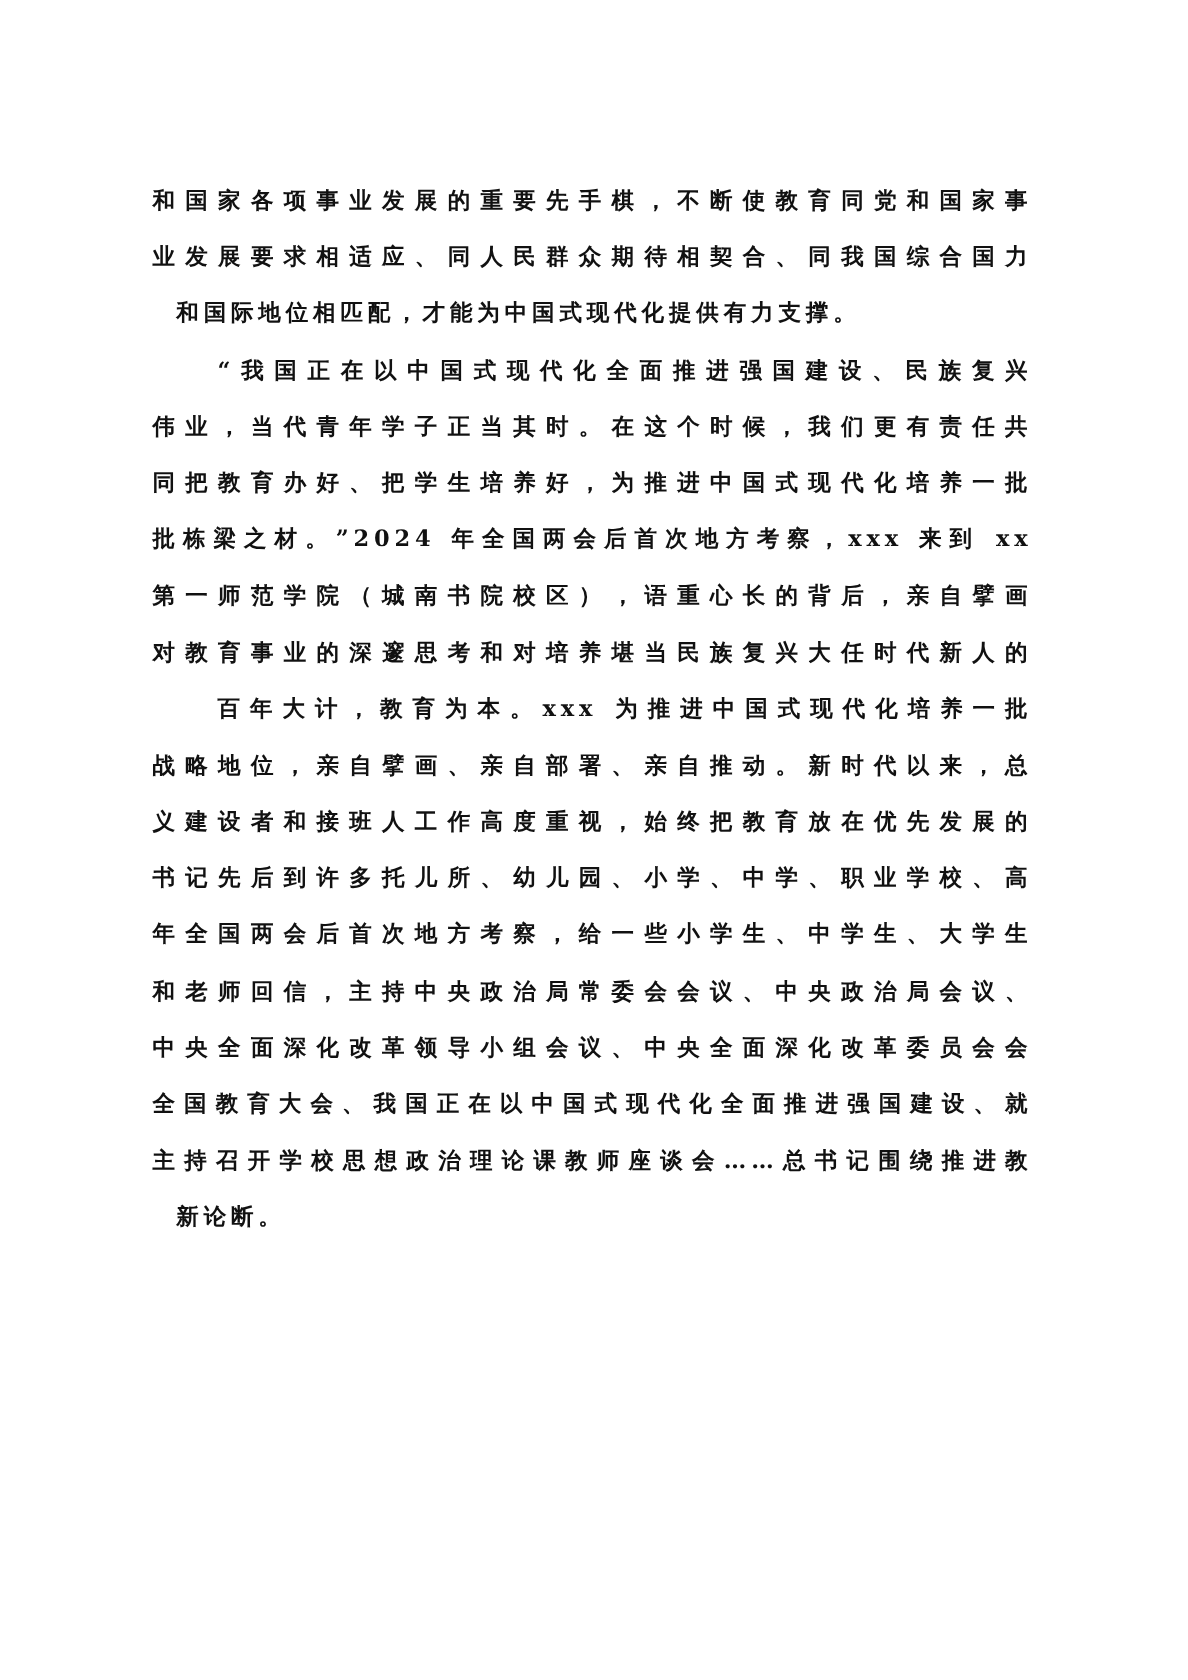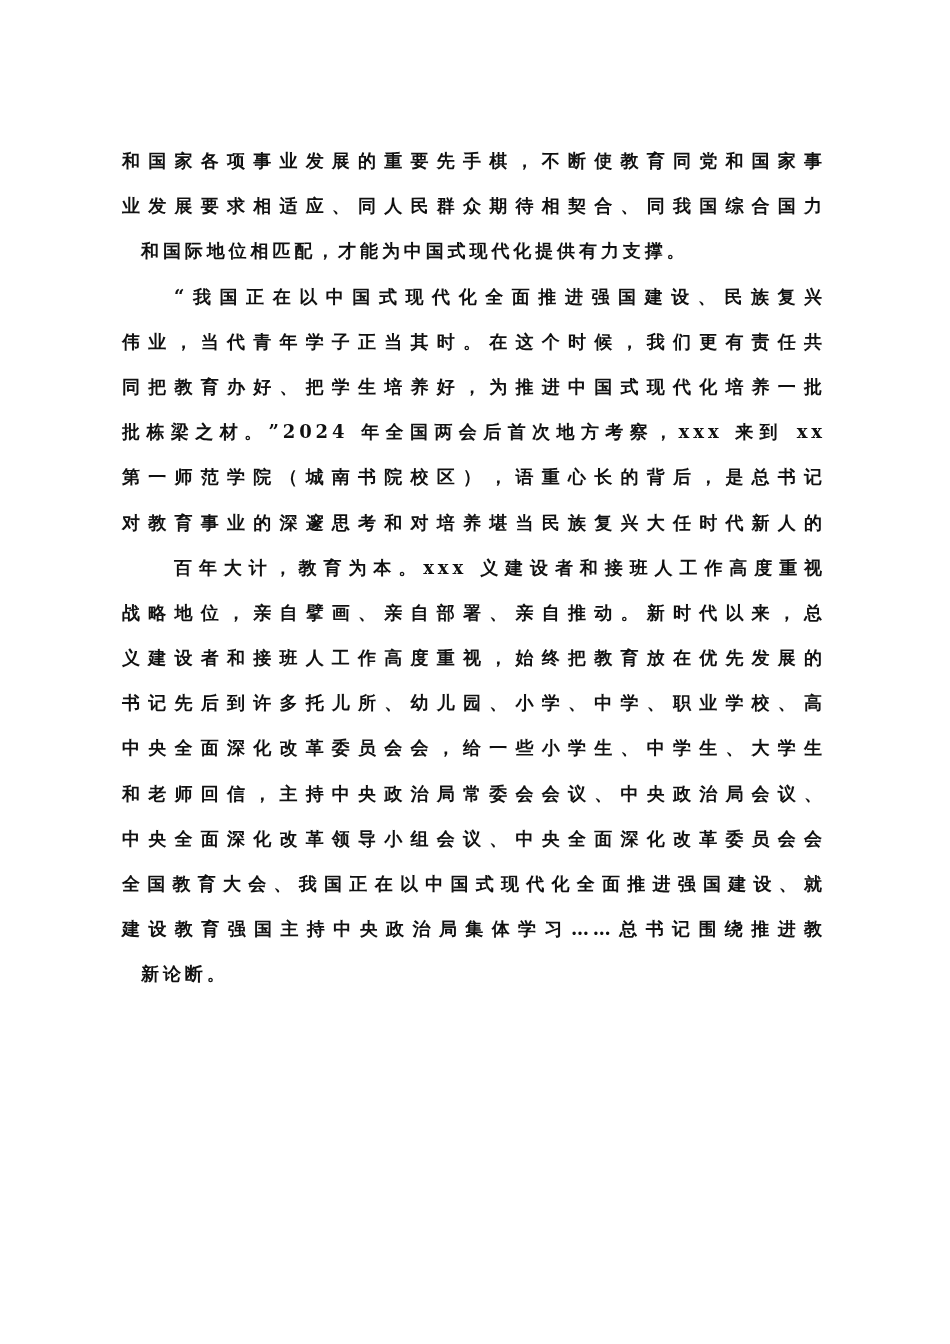--- a/index.html
+++ b/index.html
@@ -62,31 +62,31 @@
       <span class="line">和国家各项事业发展的重要先手棋，不断使教育同党和国家事</span>
       <span class="line">业发展要求相适应、同人民群众期待相契合、同我国综合国力</span>
       <span class="line last">和国际地位相匹配，才能为中国式现代化提供有力支撑。</span>
     </div>
 
     <div class="paragraph">
       <span class="line indent">“我国正在以中国式现代化全面推进强国建设、民族复兴</span>
       <span class="line">伟业，当代青年学子正当其时。在这个时候，我们更有责任共</span>
       <span class="line">同把教育办好、把学生培养好，为推进中国式现代化培养一批</span>
       <span class="line">批栋梁之材。”2024 年全国两会后首次地方考察，xxx 来到 xx</span>
-      <span class="line">第一师范学院（城南书院校区），语重心长的背后，是总书记</span>
+      <span class="line">第一师范学院（城南书院校区），语重心长的背后，亲自擘画</span>
       <span class="line">对教育事业的深邃思考和对培养堪当民族复兴大任时代新人的</span>
     </div>
 
     <div class="paragraph">
-      <span class="line indent">百年大计，教育为本。xxx 义建设者和接班人工作高度重视</span>
+      <span class="line indent">百年大计，教育为本。xxx 为推进中国式现代化培养一批</span>
       <span class="line">战略地位，亲自擘画、亲自部署、亲自推动。新时代以来，总</span>
       <span class="line">义建设者和接班人工作高度重视，始终把教育放在优先发展的</span>
       <span class="line">书记先后到许多托儿所、幼儿园、小学、中学、职业学校、高</span>
-      <span class="line">中央全面深化改革委员会会，给一些小学生、中学生、大学生</span>
+      <span class="line">年全国两会后首次地方考察，给一些小学生、中学生、大学生</span>
       <span class="line">和老师回信，主持中央政治局常委会会议、中央政治局会议、</span>
       <span class="line">中央全面深化改革领导小组会议、中央全面深化改革委员会会</span>
       <span class="line">全国教育大会、我国正在以中国式现代化全面推进强国建设、就</span>
-      <span class="line">建设教育强国主持中央政治局集体学习……总书记围绕推进教</span>
+      <span class="line">主持召开学校思想政治理论课教师座谈会……总书记围绕推进教</span>
       <span class="line last">新论断。</span>
     </div>
 
   </div>
 </div>
 
 </body></html>

